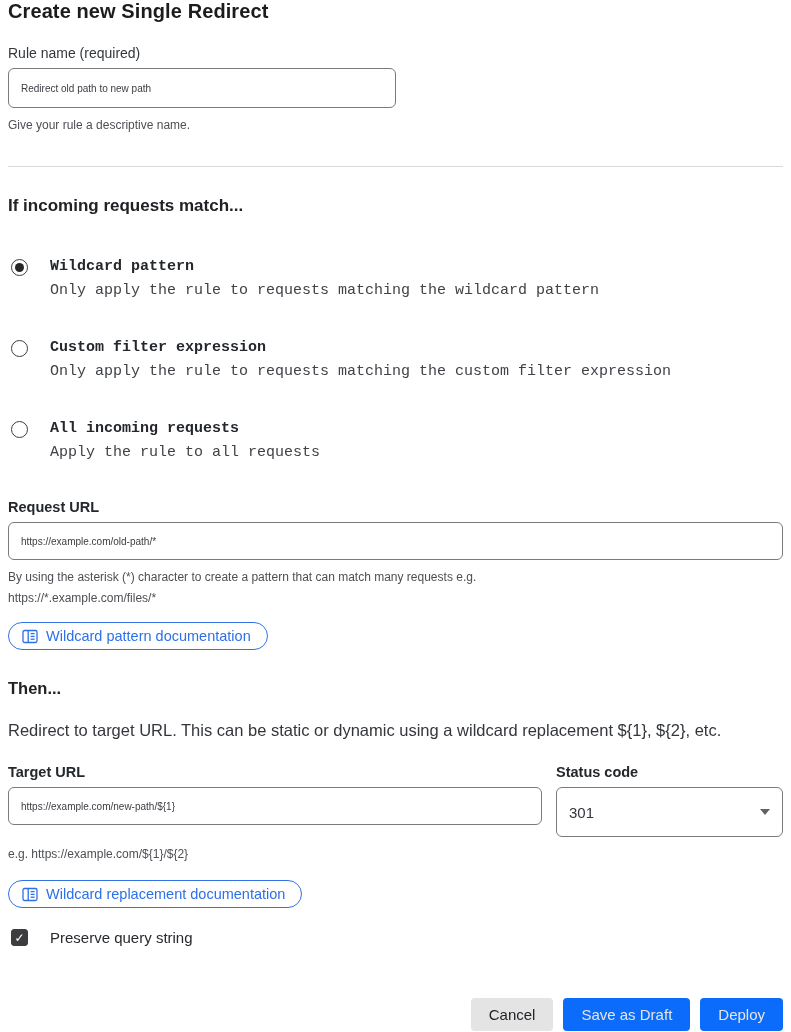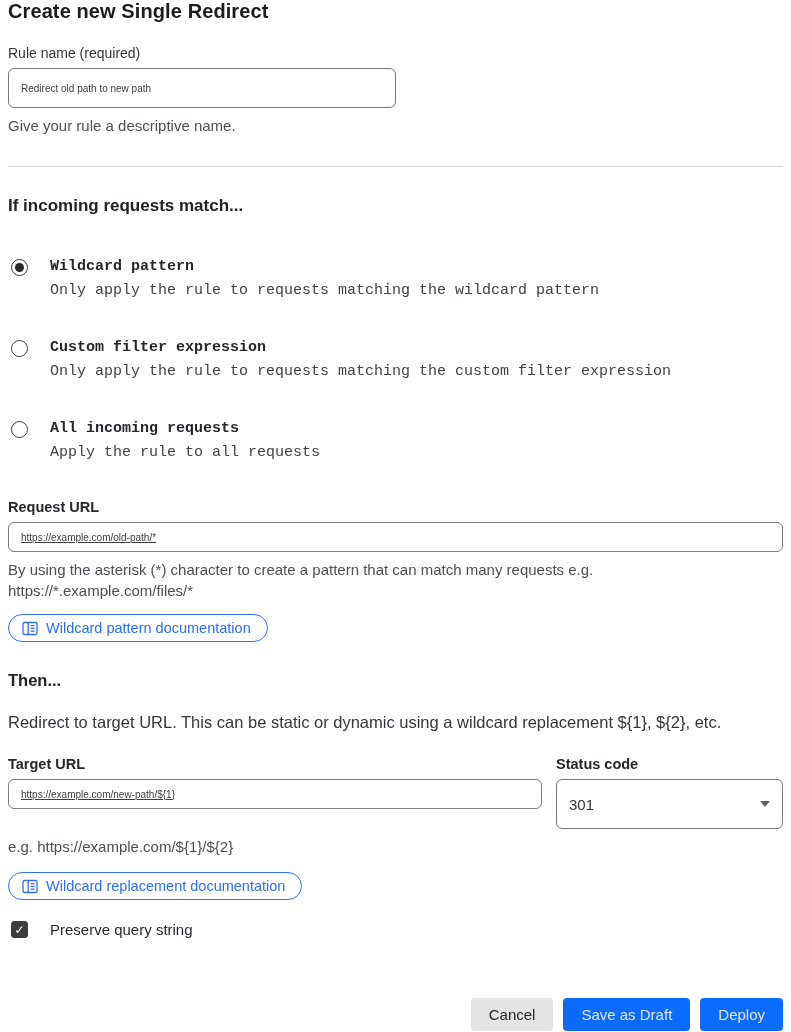--- a/index.html
+++ b/index.html
@@ -19,23 +19,23 @@
   .field-label.bold { font-weight: 700; color: #24272b; font-size: 14.5px; }
 
   .text-input {
     display: flex; align-items: center;
     border: 1px solid #7a7a7a; border-radius: 6px;
     height: 40px; padding: 0 12px;
     font-size: 10px; color: #3a3d42; background: #fff;
     margin-top: 7px;
   }
   .text-input.narrow { width: 388px; }
-  .text-input.short { height: 30px; text-decoration: underline; }
-
-  .help-text { font-size: 15px; color: #4c4f54; margin-top: 7px; line-height: 21px; }
+  .text-input.short { height: 38px; }
+
+  .help-text { font-size: 12px; color: #4c4f54; margin-top: 7px; line-height: 21px; }
 
   hr.divider { border: none; border-top: 1px solid #d9d9d9; margin-top: 30px; }
 
   h2.section-heading { font-size: 17px; font-weight: 700; color: #202226; margin-top: 29px; }
 
   .radio-group { margin-top: 41px; }
   .radio-item { display: flex; align-items: flex-start; margin-bottom: 37px; cursor: pointer; }
   .radio-item:last-child { margin-bottom: 11px; }
   .radio-circle {
     width: 17px; height: 17px; border-radius: 50%;

